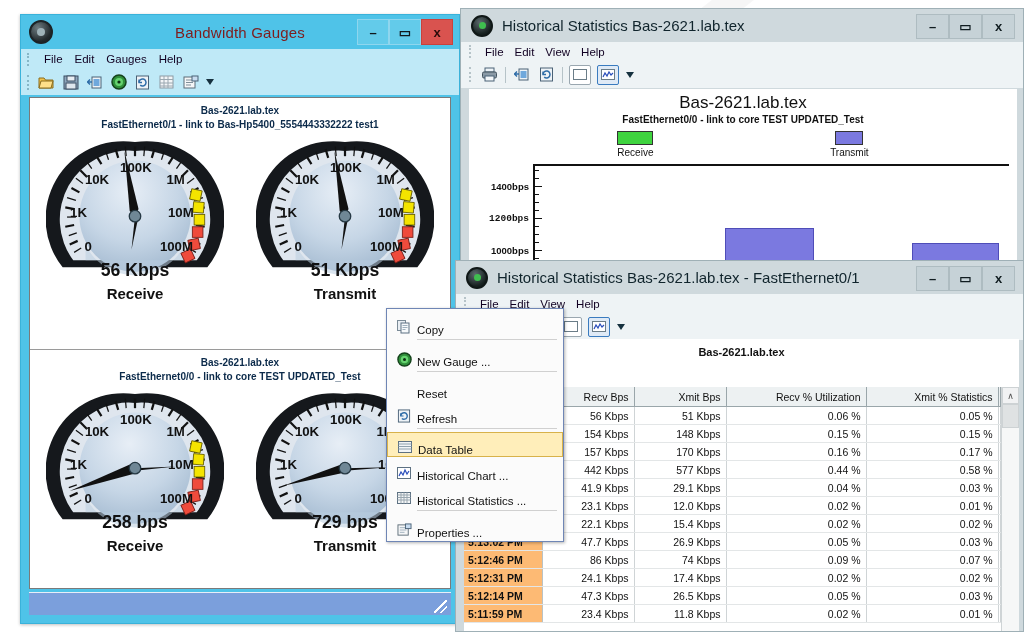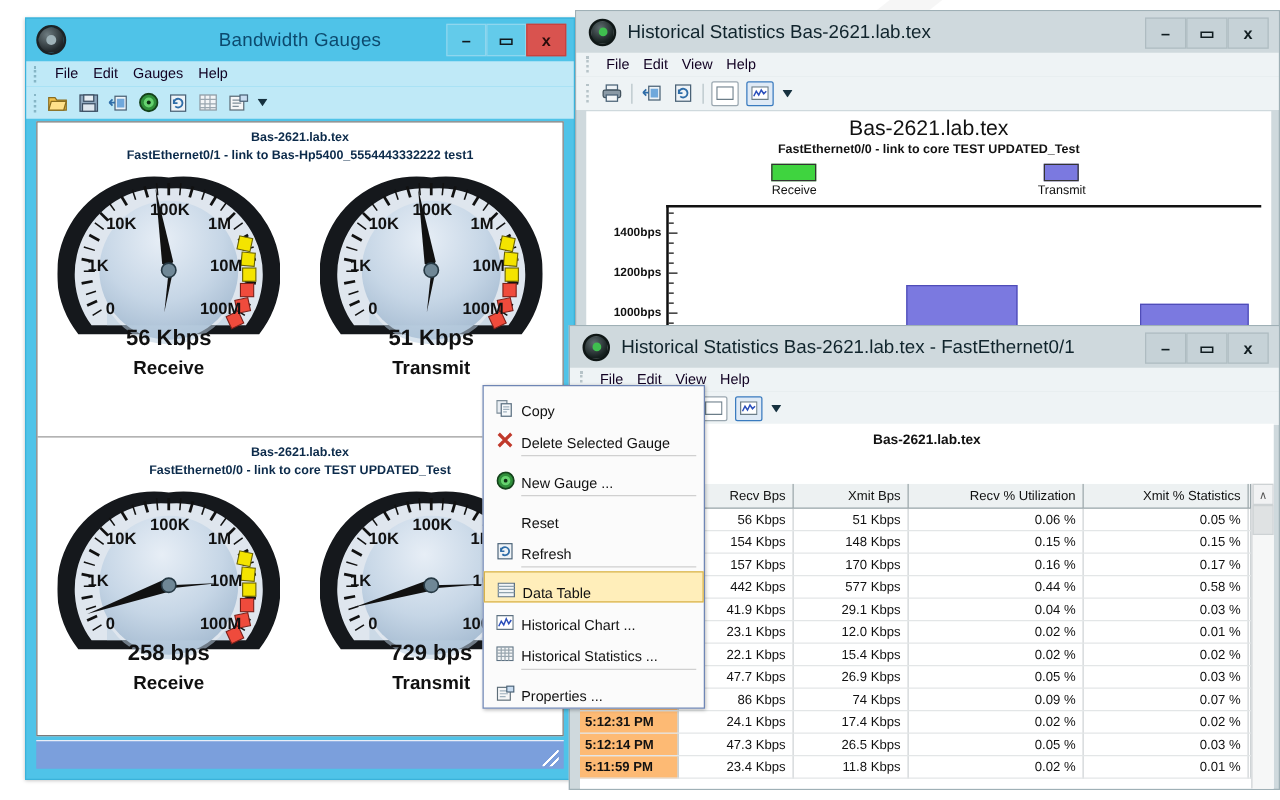--- a/index.html
+++ b/index.html
@@ -27,21 +27,21 @@
     background:radial-gradient(circle at 35% 30%,#6f7d82,#21282b 70%);
     border:2px solid #1c2326;margin-left:8px;
     display:flex;align-items:center;justify-content:center;
   }
   #gauges-title .appicon i{
     display:block;width:8px;height:8px;border-radius:50%;
     background:#9fb2b8;
   }
   #gauges-title .ttl{
     position:absolute;left:0;right:0;text-align:center;
-    font-size:15px;color:#0c4a6e;letter-spacing:.2px;
+    font-size:15px;color:#7f1d1d;letter-spacing:.2px;
     pointer-events:none;
   }
   .winbtns{position:absolute;right:6px;top:4px;display:flex;height:24px;}
   .winbtns span{
     width:30px;height:24px;display:flex;align-items:center;justify-content:center;
     font-size:13px;font-weight:bold;color:#10181c;
     border:1px solid #8fd6ee;background:#63cbea;
   }
   .winbtns span.x{background:#d9534f;border-color:#c9413d;color:#2a0c0b;}
   #gauges-menubar{
@@ -618,21 +618,21 @@
         <span>Receive</span>
       </div>
       <div class="item">
         <div class="sw" style="background:#7b79e0;width:26px;"></div>
         <span>Transmit</span>
       </div>
     </div>
     <div class="plot">
       <div class="ytick" style="top:20px;">1400bps</div>
       <div class="tickmark" style="top:20px;"></div>
-      <div class="ytick" style="top:52px;">1200bps</div>
+      <div class="ytick" style="top:52px;font-family:Liberation Mono, monospace;">1200bps</div>
       <div class="tickmark" style="top:52px;"></div>
       <div class="ytick" style="top:84px;">1000bps</div>
       <div class="tickmark" style="top:84px;"></div>
       <div class="minor" style="top:4px;"></div>
       <div class="minor" style="top:12px;"></div>
       <div class="minor" style="top:28px;"></div>
       <div class="minor" style="top:36px;"></div>
       <div class="minor" style="top:44px;"></div>
       <div class="minor" style="top:60px;"></div>
       <div class="minor" style="top:68px;"></div>
@@ -822,28 +822,20 @@
       <svg width="14" height="14" viewBox="0 0 14 14">
           <rect x="0.5" y="0.5" width="8" height="10" fill="#e9eef3" stroke="#7b8b97"></rect>
           <rect x="4" y="3" width="8" height="10" fill="#f6f9fb" stroke="#5d7182"></rect>
           <g stroke="#9fb0bd">
             <path d="M5.5 5.5h5M5.5 7.5h5M5.5 9.5h3"></path>
           </g>
         </svg>
     </span>
     <span>Copy</span>
   </div>
-  <div class="mi">
-    <span class="ico">
-      <svg width="14" height="14" viewBox="0 0 14 14">
-          <path d="M2 2 L12 12 M12 2 L2 12" stroke="#c0392b" stroke-width="2.6" fill="none"></path>
-        </svg>
-    </span>
-    <span>Delete Selected Gauge</span>
-  </div>
   <div class="sep"></div>
   <div class="mi">
     <span class="ico">
       <svg width="15" height="15" viewBox="0 0 16 16">
           <circle cx="8" cy="8" r="7" fill="#2f8f3a" stroke="#14421b" stroke-width="1.5"></circle>
           <circle cx="8" cy="8" r="4" fill="#66d36f"></circle>
           <circle cx="8" cy="8" r="1.6" fill="#0d2e12"></circle>
         </svg>
     </span>
     <span>New Gauge ...</span>

